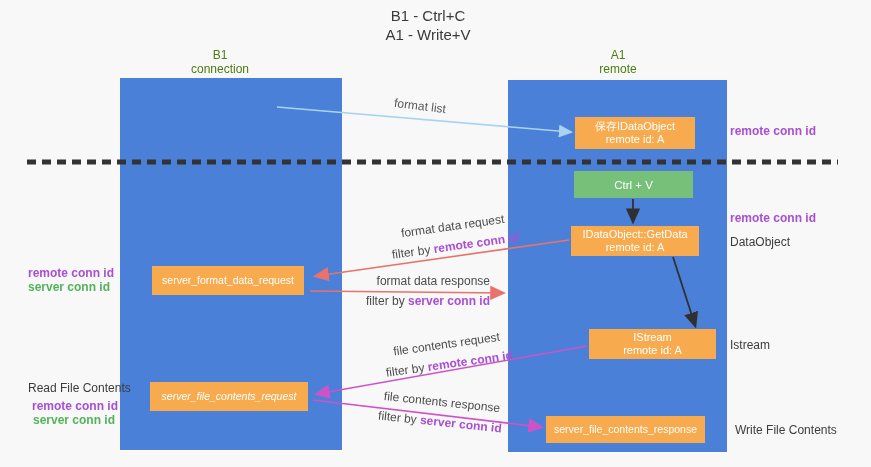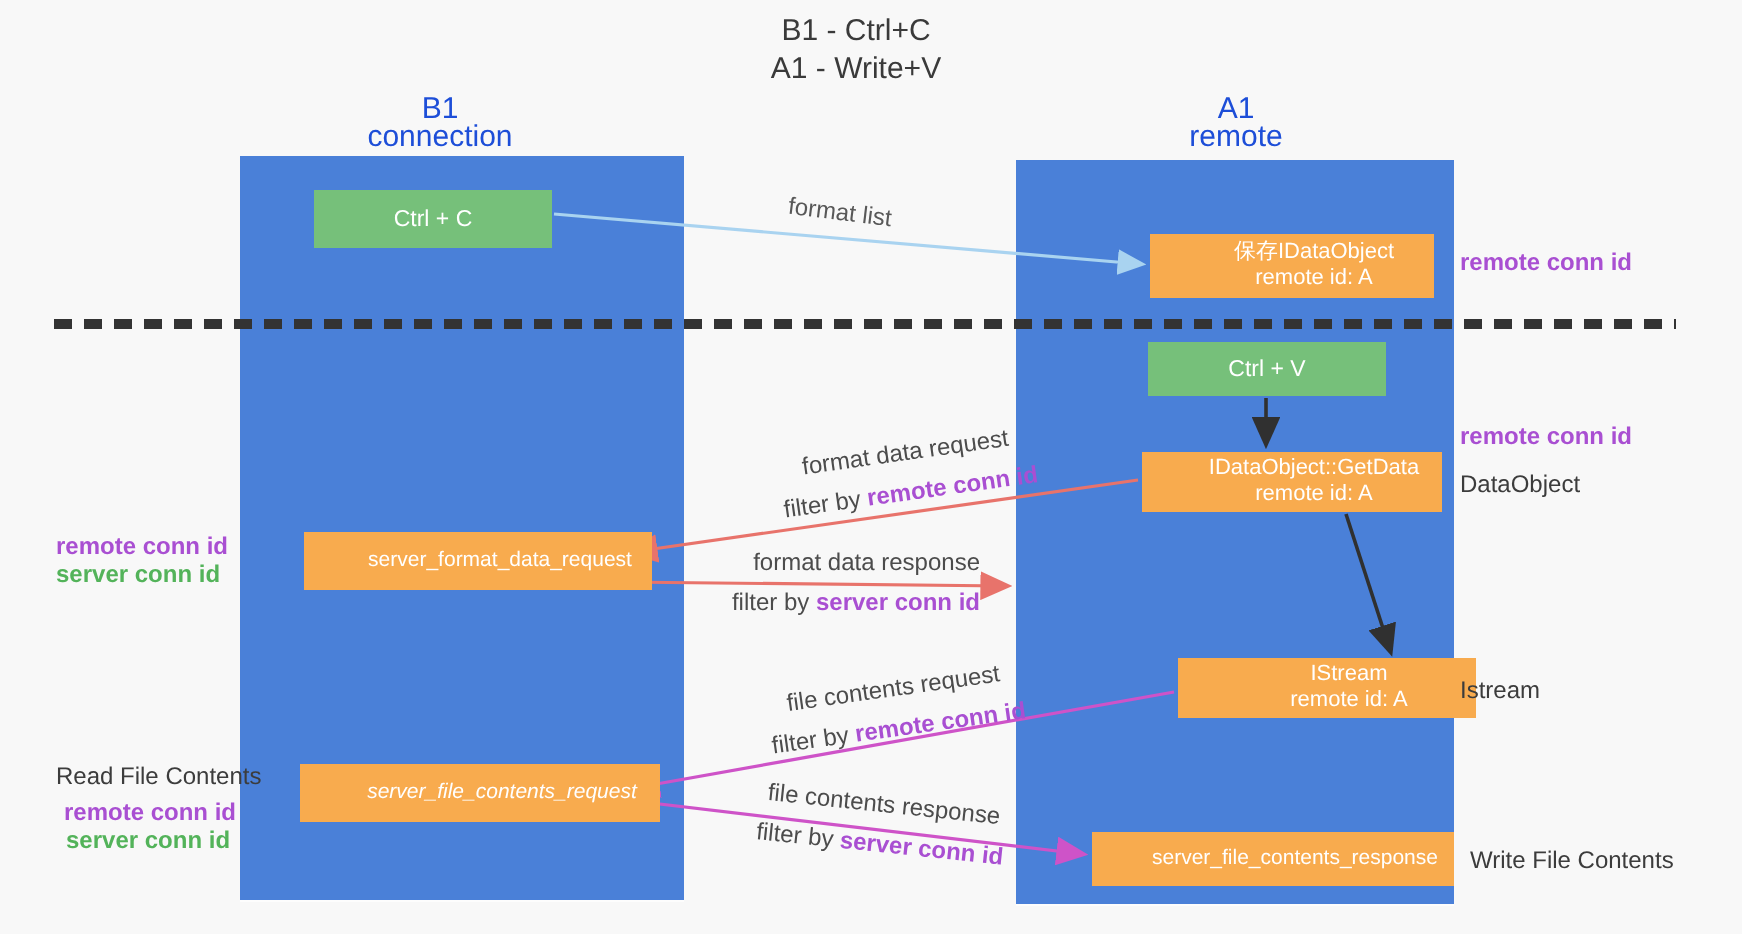--- a/index.html
+++ b/index.html
@@ -1,23 +1,23 @@
 <!DOCTYPE html>
 <html><head>
 <meta charset="utf-8">
 <style>
   html,body{margin:0;padding:0;background:#f8f8f8;font-family:"Liberation Sans","DejaVu Sans",sans-serif;}
   .canvas{position:relative;width:871px;height:467px;background:#f8f8f8;overflow:hidden;}
   .title{position:absolute;left:0;top:6px;width:856px;text-align:center;font-size:15px;line-height:19px;color:#3a3a3a;}
-  .colhead{position:absolute;font-size:15px;line-height:14px;color:#1d4ed8;text-align:center;}
+  .colhead{position:absolute;font-size:12px;line-height:14px;color:#4d7c0f;text-align:center;}
   .col{position:absolute;background:#4a80d8;box-shadow:0 1px 0 rgba(255,255,255,.7);}
   .svglayer{position:absolute;left:0;top:0;z-index:5;pointer-events:none;}
   .gbox,.obox{position:absolute;z-index:10;display:flex;flex-direction:column;align-items:center;justify-content:center;color:#fff;text-align:center;white-space:nowrap;}
   .gbox{background:#76c07a;font-size:11.5px;}
-  .obox{background:#f8ab4e;font-size:11px;line-height:13px;padding-left:22px;}
+  .obox{background:#f8ab4e;font-size:11px;line-height:13px;}
   .obox.single{font-size:10.5px;}
   .slabel{position:absolute;z-index:10;font-size:12px;color:#3c3c3c;white-space:nowrap;}
   .purple{color:#a94fd2;font-weight:bold;}
   .greent{color:#53b35a;font-weight:bold;}
   .alabel{position:absolute;z-index:10;font-size:12px;line-height:14px;color:#4c4c4c;text-align:center;white-space:nowrap;}
   .alabel .l2{margin-top:6px;}
   .rright{text-align:right;}
 </style>
 </head>
 <body>
@@ -59,23 +59,20 @@
     <line x1="27" y1="162" x2="838" y2="162" stroke="#333333" stroke-width="5" stroke-dasharray="9 6"></line>
     <line x1="277" y1="107" x2="570" y2="132" stroke="#a9d3f0" stroke-width="1.6" marker-end="url(#mblue)"></line>
     <line x1="633" y1="199" x2="633" y2="221" stroke="#303030" stroke-width="1.8" marker-end="url(#mblack)"></line>
     <line x1="673" y1="257" x2="695" y2="325" stroke="#303030" stroke-width="1.8" marker-end="url(#mblack)"></line>
     <line x1="569" y1="240" x2="316" y2="276" stroke="#e8736b" stroke-width="1.6" marker-end="url(#mred)"></line>
     <line x1="310" y1="291" x2="503" y2="293" stroke="#e8736b" stroke-width="1.6" marker-end="url(#mred)"></line>
     <line x1="587" y1="346" x2="317" y2="394" stroke="#ce53c8" stroke-width="1.6" marker-end="url(#mmag)"></line>
     <line x1="313" y1="400" x2="541" y2="427" stroke="#ce53c8" stroke-width="1.6" marker-end="url(#mmag)"></line>
   </svg>
 
-  <div class="gbox" style="left:157px;top:95px;width:119px;height:29px;">
-    <span>Ctrl + C</span>
-  </div>
   <div class="gbox" style="left:574px;top:171px;width:119px;height:27px;">
     <span>Ctrl + V</span>
   </div>
 
   <div class="obox" style="left:575px;top:117px;width:120px;height:32px;">
     <div>保存IDataObject</div>
     <div>remote id: A</div>
   </div>
   <div class="obox" style="left:571px;top:226px;width:128px;height:30px;">
     <div>IDataObject::GetData</div>

